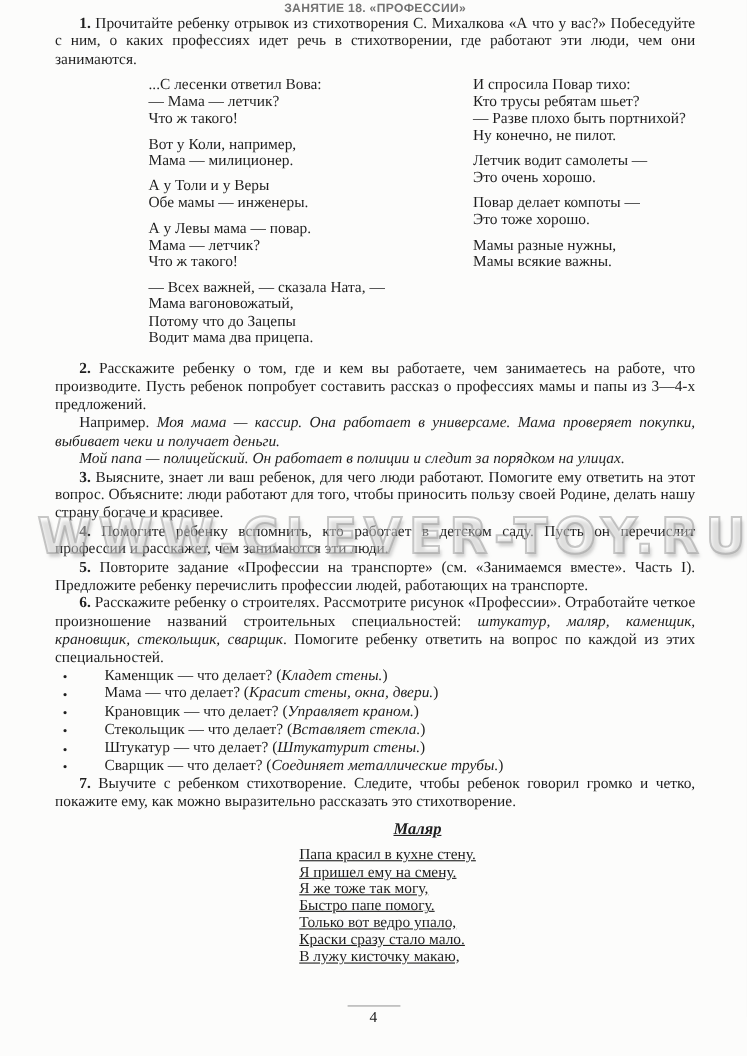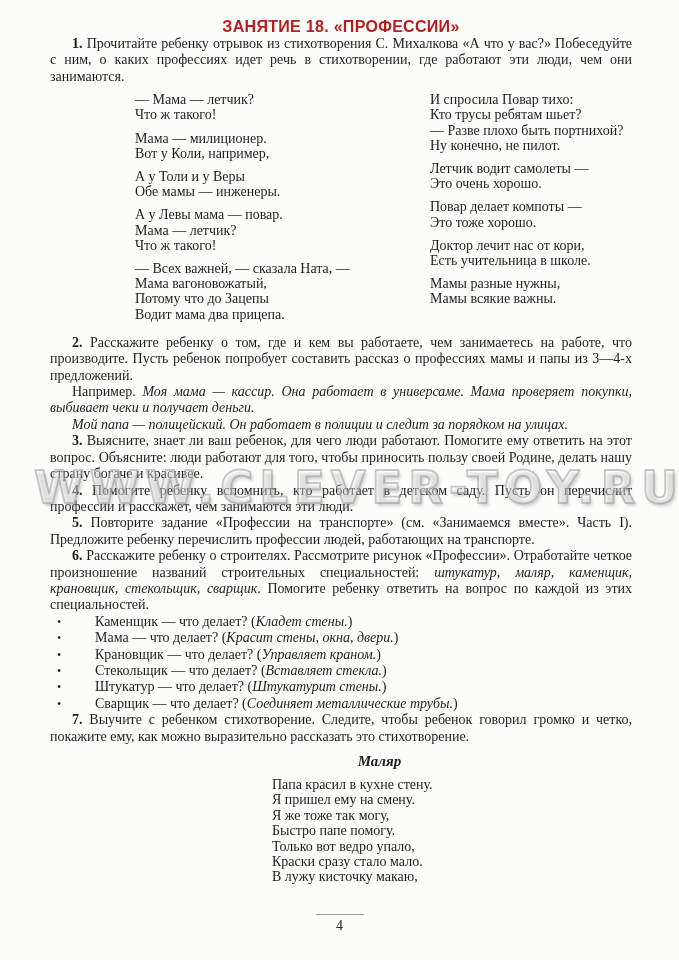--- a/index.html
+++ b/index.html
@@ -8,27 +8,27 @@
     width: 679px; height: 960px;
     margin: 0 auto;
     background: #fcfcfb;
     color: #1e1e1e;
     font-family: "Liberation Serif", serif;
     overflow: hidden;
     box-sizing: border-box;
     padding: 0 47px 0 50px;
   }
   .title {
-    margin-top: 18px;
+    margin-top: 2px;
     text-align: center;
     font-family: "Liberation Sans", sans-serif;
     font-weight: bold;
-    font-size: 16px;
+    font-size: 11px;
     letter-spacing: 0.3px;
-    color: #b91c1c;
+    color: #737373;
   }
   p.body {
     margin: 0;
     font-size: 14px;
     line-height: 16.4px;
     text-align: justify;
   }
   p.ind { text-indent: 22px; }
   .first-para { margin-top: 38px; }
   b.num { font-weight: bold; }
@@ -50,20 +50,21 @@
   }
   .bullet-row .bullet {
     position: absolute; left: 7px; top: 0;
     font-size: 12px;
   }
 
   .poem2 {
     margin-left: 222px;
     width: 215px;
     margin-top: 8px;
+    text-decoration: underline;
   }
   .poem2-title {
     text-align: center;
     font-weight: bold;
     font-style: italic;
     font-size: 15px;
     margin: 0 0 7px 0;
   }
   .poem2-lines { font-size: 14px; line-height: 15.4px; }
   .poem2-lines div { white-space: nowrap; }
@@ -100,26 +101,27 @@
 
 <div class="page">
 
   <div class="title">ЗАНЯТИЕ 18. «ПРОФЕССИИ»</div>
 
   <p class="body ind first-para"><b class="num">1.</b> <span>Прочитайте ребенку отрывок из стихотворения С. Михалкова «А что у вас?» Побеседуйте с ним, о каких профессиях идет речь в стихотворении, где работают эти люди, чем они занимаются.</span></p>
 
   <div class="poem-row">
     <div class="poem-col left">
       <div class="stanza">
+        <div>...С лесенки ответил Вова:</div>
         <div>— Мама — летчик?</div>
         <div>Что ж такого!</div>
       </div>
       <div class="stanza">
+        <div>Вот у Коли, например,</div>
         <div>Мама — милиционер.</div>
-        <div>Вот у Коли, например,</div>
       </div>
       <div class="stanza">
         <div>А у Толи и у Веры</div>
         <div>Обе мамы — инженеры.</div>
       </div>
       <div class="stanza">
         <div>А у Левы мама — повар.</div>
         <div>Мама — летчик?</div>
         <div>Что ж такого!</div>
       </div>
@@ -137,24 +139,20 @@
         <div>— Разве плохо быть портнихой?</div>
         <div>Ну конечно, не пилот.</div>
       </div>
       <div class="stanza">
         <div>Летчик водит самолеты —</div>
         <div>Это очень хорошо.</div>
       </div>
       <div class="stanza">
         <div>Повар делает компоты —</div>
         <div>Это тоже хорошо.</div>
-      </div>
-      <div class="stanza">
-        <div>Доктор лечит нас от кори,</div>
-        <div>Есть учительница в школе.</div>
       </div>
       <div class="stanza">
         <div>Мамы разные нужны,</div>
         <div>Мамы всякие важны.</div>
       </div>
     </div>
   </div>
 
   <p class="body ind"><b class="num">2.</b> <span>Расскажите ребенку о том, где и кем вы работаете, чем занимаетесь на работе, что производите. Пусть ребенок попробует составить рассказ о профессиях мамы и папы из 3—4-х предложений.</span></p>
   <p class="body ind"><span>Например.</span> <i>Моя мама — кассир. Она работает в универсаме. Мама проверяет покупки, выбивает чеки и получает деньги.</i></p>

